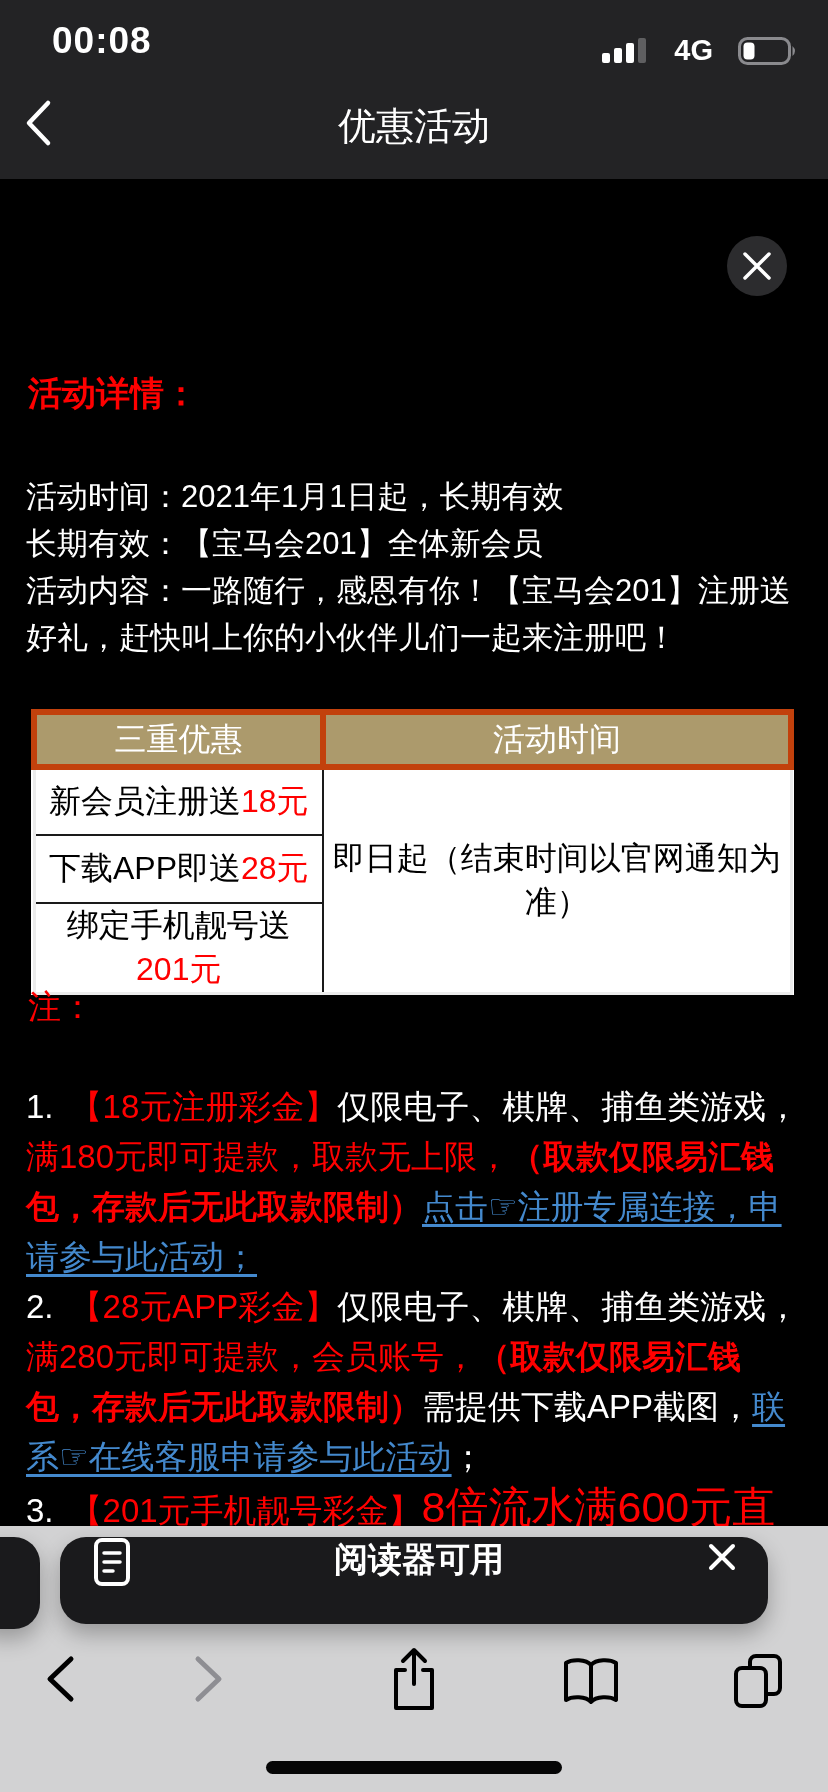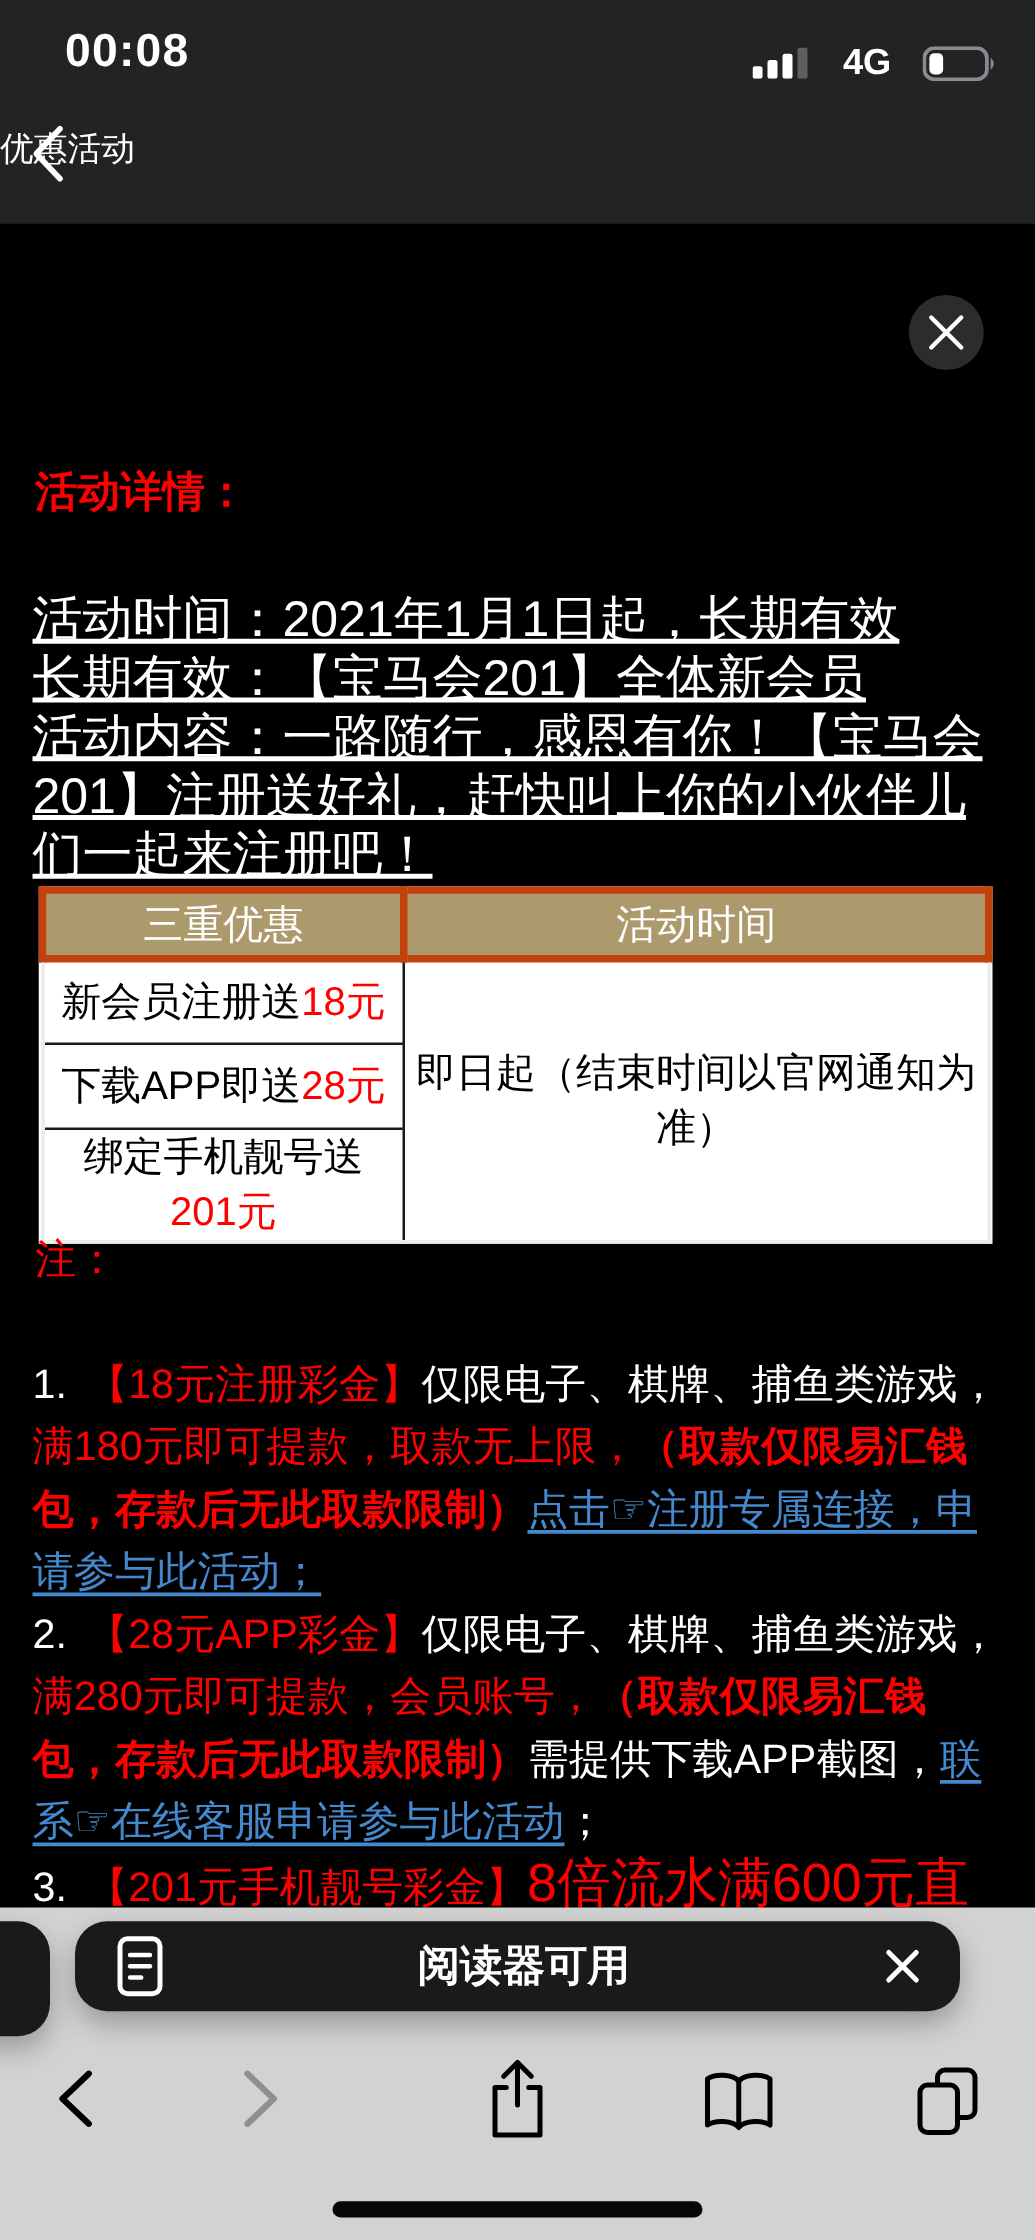--- a/index.html
+++ b/index.html
@@ -5,30 +5,30 @@
   html,body{margin:0;padding:0;background:#000;}
   *{box-sizing:border-box;font-family:"Liberation Sans","DejaVu Sans",sans-serif;}
   .screen{position:relative;width:828px;height:1792px;background:#000;overflow:hidden;margin:0 auto;}
 
   
   .header{position:absolute;left:0;top:0;width:828px;height:179px;background:#232325;z-index:5;padding-left:24px;}
   .time{position:absolute;left:52px;top:20px;font-size:37px;font-weight:bold;color:#fff;letter-spacing:1px;}
   .status-right{position:absolute;right:30px;top:34px;display:flex;align-items:center;gap:25px;}
   .net-label{color:#fff;font-size:29px;font-weight:bold;}
   .nav-back{position:absolute;left:16px;top:95px;width:44px;height:54px;background:none;border:none;padding:4px;cursor:pointer;}
-  .nav-title{position:absolute;left:0;right:0;top:101px;font-size:27px;color:#fff;}
+  .nav-title{position:absolute;left:0;right:0;top:101px;text-align:center;font-size:38px;color:#fff;}
 
   
   .close-overlay{position:absolute;left:727px;top:236px;width:60px;height:60px;border-radius:50%;
     background:#2c2c2e;border:none;display:flex;align-items:center;justify-content:center;cursor:pointer;z-index:4;}
 
   
   .content{position:absolute;left:0;top:179px;width:828px;bottom:0;background:#000;color:#fff;}
   .details-heading{position:absolute;left:28px;top:192px;font-size:34px;font-weight:bold;color:#ff0000;}
-  .para{position:absolute;left:26px;top:294px;width:778px;font-size:40px;line-height:47px;color:#fff;text-decoration:underline;}
+  .para{position:absolute;left:26px;top:294px;width:778px;font-size:31px;line-height:47px;color:#fff;}
   .red{color:#ff0000;}
   .red-bold{color:#ff0000;font-weight:bold;}
   .red-big{color:#ff0000;font-size:43px;}
   .link{color:#4489cd;text-decoration:underline;text-underline-offset:6px;cursor:pointer;}
 
   table.offers{position:absolute;left:31px;top:530px;width:763px;border-collapse:collapse;
     border:3px solid #ececec;background:#fff;table-layout:fixed;}
   table.offers th{background:#ac9a6c;color:#fff;font-weight:normal;font-size:32px;height:55px;
     border:6px solid #c2410c;}
   table.offers td{background:#fff;color:#000;font-size:32px;text-align:center;height:68px;
@@ -37,22 +37,22 @@
 
   .notes-heading{position:absolute;left:28px;top:806px;font-size:33px;color:#ff0000;}
   .notes{position:absolute;left:26px;top:903px;width:780px;font-size:33px;line-height:50px;color:#fff;}
   .note{margin:0;}
   .num{color:#fff;margin-right:16px;}
 
   
   .toolbar{position:absolute;left:0;top:1526px;width:828px;height:266px;background:#d2d2d3;z-index:6;}
   .peek-banner{position:absolute;left:-26px;top:11px;width:66px;height:92px;border-radius:26px;background:#1a1a1c;
     box-shadow:0 10px 22px rgba(0,0,0,.28);}
-  .reader-banner{position:absolute;left:60px;top:11px;width:708px;height:72px;border-radius:26px;background:#1a1a1c;
-    display:flex;align-items:center;box-shadow:0 10px 22px rgba(0,0,0,.28);cursor:pointer;}
+  .reader-banner{position:absolute;left:60px;top:11px;width:708px;height:87px;border-radius:26px;background:#1a1a1c;
+    display:flex;align-items:flex-start;box-shadow:0 10px 22px rgba(0,0,0,.28);cursor:pointer;}
   .reader-banner .label{flex:1;text-align:center;color:#fff;font-size:34px;font-weight:bold;}
   .banner-icon{margin-left:32px;width:44px;flex:0 0 auto;display:flex;}
   .banner-close{margin-right:26px;background:none;border:none;padding:6px;flex:0 0 auto;display:flex;cursor:pointer;}
   .tb-btn{position:absolute;top:128px;background:none;border:none;padding:0;cursor:pointer;display:flex;}
   .home-indicator{position:absolute;left:266px;top:235px;width:296px;height:13px;border-radius:8px;background:#060606;cursor:grab;}
 </style>
 </head>
 <body>
 
 <div class="screen">

